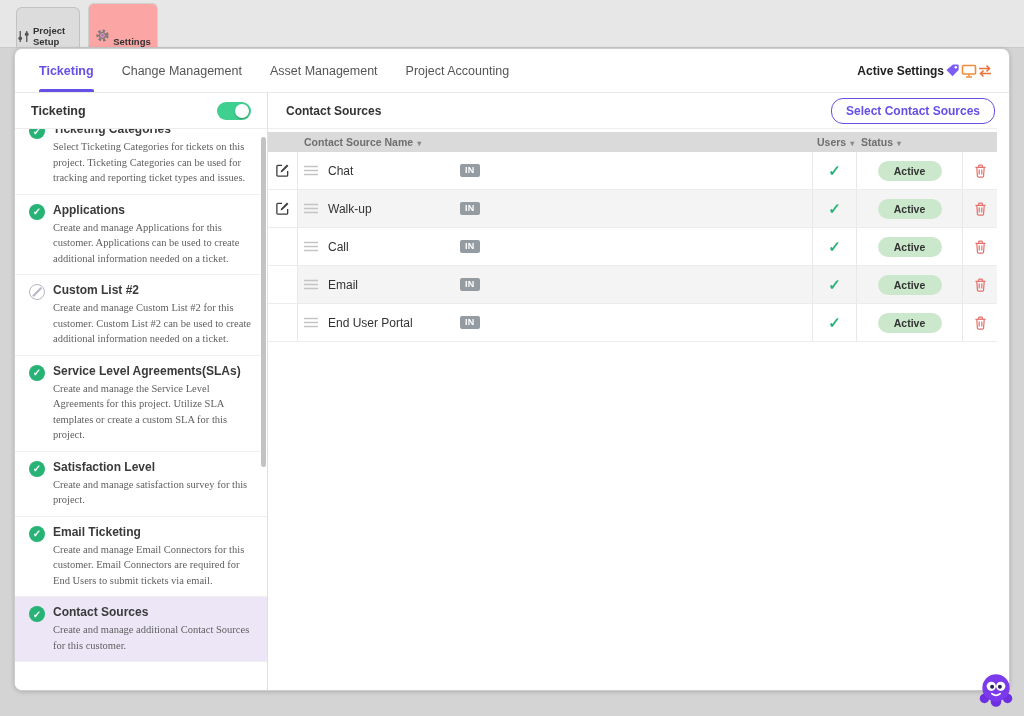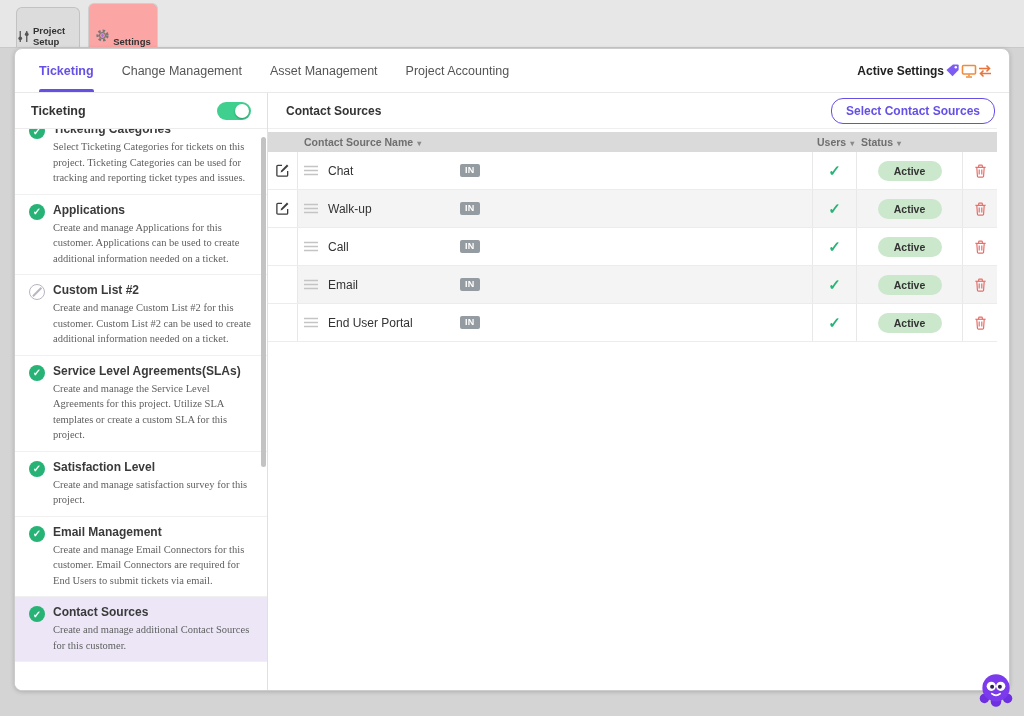--- a/index.html
+++ b/index.html
@@ -245,21 +245,21 @@
           <div class="sb-item">
     <span class="item-status-icon enabled">✓</span>
     <span class="sb-text">
       <span class="sb-title">Satisfaction Level</span>
       <span class="sb-desc">Create and manage satisfaction survey for this project.</span>
     </span>
   </div>
           <div class="sb-item">
     <span class="item-status-icon enabled">✓</span>
     <span class="sb-text">
-      <span class="sb-title">Email Management</span>
+      <span class="sb-title">Email Ticketing</span>
       <span class="sb-desc">Create and manage Email Connectors for this customer. Email Connectors are required for End Users to submit tickets via email.</span>
     </span>
   </div>
           <div class="sb-item selected">
     <span class="item-status-icon enabled">✓</span>
     <span class="sb-text">
       <span class="sb-title">Contact Sources</span>
       <span class="sb-desc">Create and manage additional Contact Sources for this customer.</span>
     </span>
   </div>

